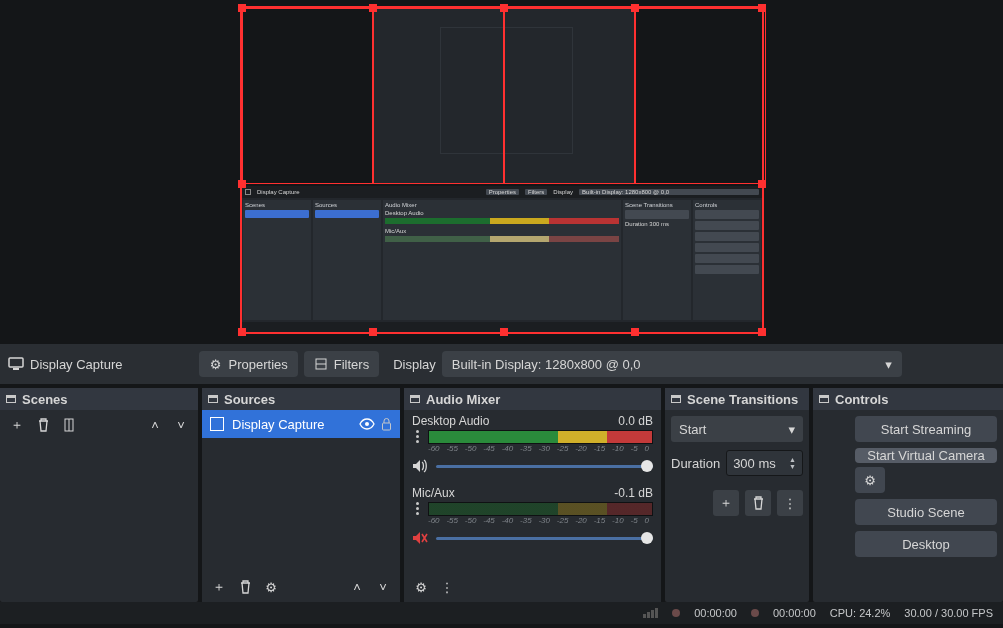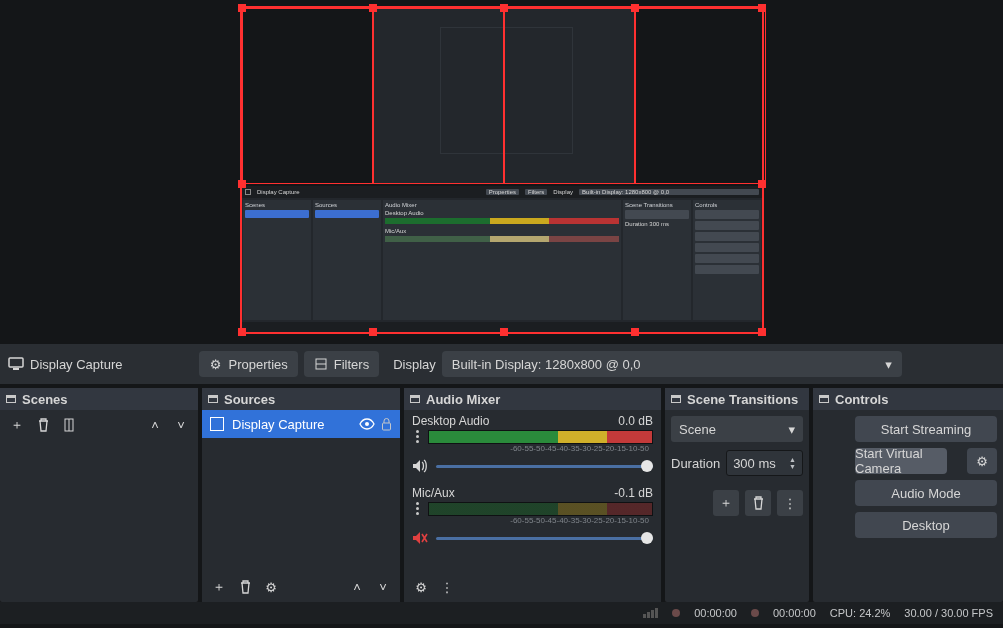--- a/index.html
+++ b/index.html
@@ -132,21 +132,21 @@
   .dots{width:10px;display:flex;flex-direction:column;gap:2px;align-items:center;cursor:pointer;}
   .dots span{width:3px;height:3px;background:#c9c9c9;border-radius:50%;}
   .meter{
     flex:1;height:14px;position:relative;margin-top:2px;
     background:#1a1d20;border:1px solid #0f1113;
   }
   .meter .bars{position:absolute;left:0;top:0;bottom:0;right:0;
     background:linear-gradient(to right,#2a8b3b 0%,#2a8b3b 58%,#d0b02a 58%,#d0b02a 80%,#c33a3a 80%);
   }
   .meter.mic .bars{opacity:0.35;}
-  .ticks{position:relative;height:12px;font-size:8px;color:#7f848a;display:flex;justify-content:flex-end;margin-left:16px;margin-right:4px;}
+  .ticks{position:relative;height:12px;font-size:8px;color:#7f848a;display:flex;justify-content:space-between;margin-left:16px;margin-right:4px;font-style:italic;}
   .vol-row{display:flex;align-items:center;gap:8px;padding:2px 0 6px 0;}
   .spk{width:16px;height:16px;display:flex;align-items:center;justify-content:center;}
   .spk.muted{color:#e04040;}
   input[type=range]{
     flex:1;appearance:none;height:3px;background:#4a6fa3;border-radius:2px;
   }
   input[type=range]::-webkit-slider-thumb{
     appearance:none;width:12px;height:12px;border-radius:50%;background:#e6e6e6;
   }
 
@@ -156,21 +156,21 @@
   .dur-row{display:flex;align-items:center;gap:6px;margin-top:8px;}
   .spin{height:26px;flex:1;background:#2f343a;border:1px solid #151719;border-radius:3px;display:flex;align-items:center;padding:0 6px;justify-content:space-between;}
   .spin .arrows{display:flex;flex-direction:column;font-size:7px;line-height:7px;color:#bcbfc3;}
   .trans-icons{display:flex;gap:6px;justify-content:flex-end;margin-top:14px;}
   .ibox{width:26px;height:26px;background:#3b4046;border-radius:3px;display:flex;align-items:center;justify-content:center;cursor:pointer;}
 
   
   .ctrl-body{padding:6px;display:flex;flex-direction:column;gap:6px;margin-left:36px;}
   .ctrl-btn{height:26px;background:#414750;border-radius:4px;display:flex;align-items:center;justify-content:center;cursor:pointer;}
   .ctrl-btn.bright{background:#565c66;}
-  .vc-row{display:flex;gap:20px;}
+  .vc-row{display:flex;gap:4px;flex-direction:column;}
   .vc-gear{width:30px;height:26px;background:#414750;border-radius:4px;display:flex;align-items:center;justify-content:center;cursor:pointer;}
 
   
   .status{
     height:22px;background:#1c1f22;display:flex;align-items:center;justify-content:flex-end;
     gap:14px;padding:0 10px;font-size:11px;color:#c5c7c9;
   }
   .status .sig{display:flex;align-items:flex-end;gap:1px;}
   .status .sig span{width:3px;background:#555;}
   .dot{width:8px;height:8px;border-radius:50%;background:#6b4a4a;}
@@ -457,21 +457,21 @@
     </div>
   </div>
 
   <div class="panel p-trans">
     <div class="panel-hdr">
       <span class="dock-ico"></span>
       <span>Scene Transitions</span>
     </div>
     <div class="trans-body panel-body">
       <div class="select">
-        <span>Scene</span>
+        <span>Start</span>
         <span>▾</span>
       </div>
       <div class="dur-row">
         <span>Duration</span>
         <div class="spin">
           <span>300 ms</span>
           <span class="arrows">
               <span>▲</span>
               <span>▼</span>
             </span>
@@ -506,21 +506,21 @@
         </div>
       <div class="vc-row">
         <div class="ctrl-btn bright" style="flex:1;">
             <span>Start Virtual Camera</span>
           </div>
         <div class="vc-gear">
             <span>⚙</span>
           </div>
       </div>
       <div class="ctrl-btn">
-          <span>Audio Mode</span>
+          <span>Studio Scene</span>
         </div>
       <div class="ctrl-btn">
           <span>Desktop</span>
         </div>
     </div>
   </div>
 
 </div>
 
 <div class="status">

